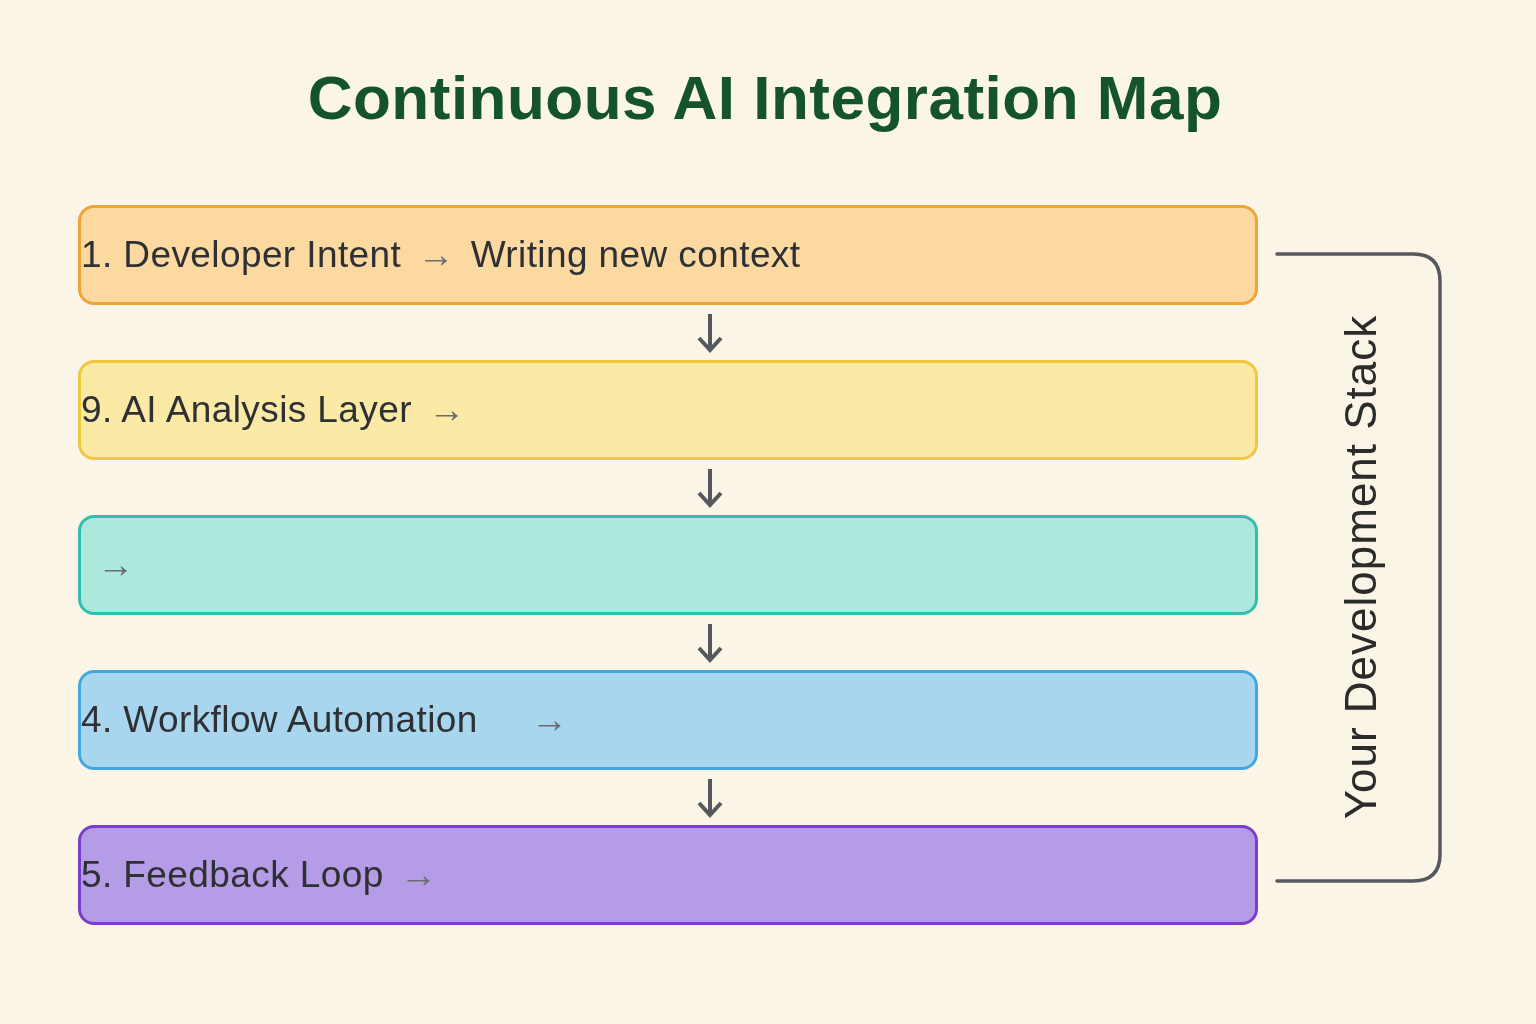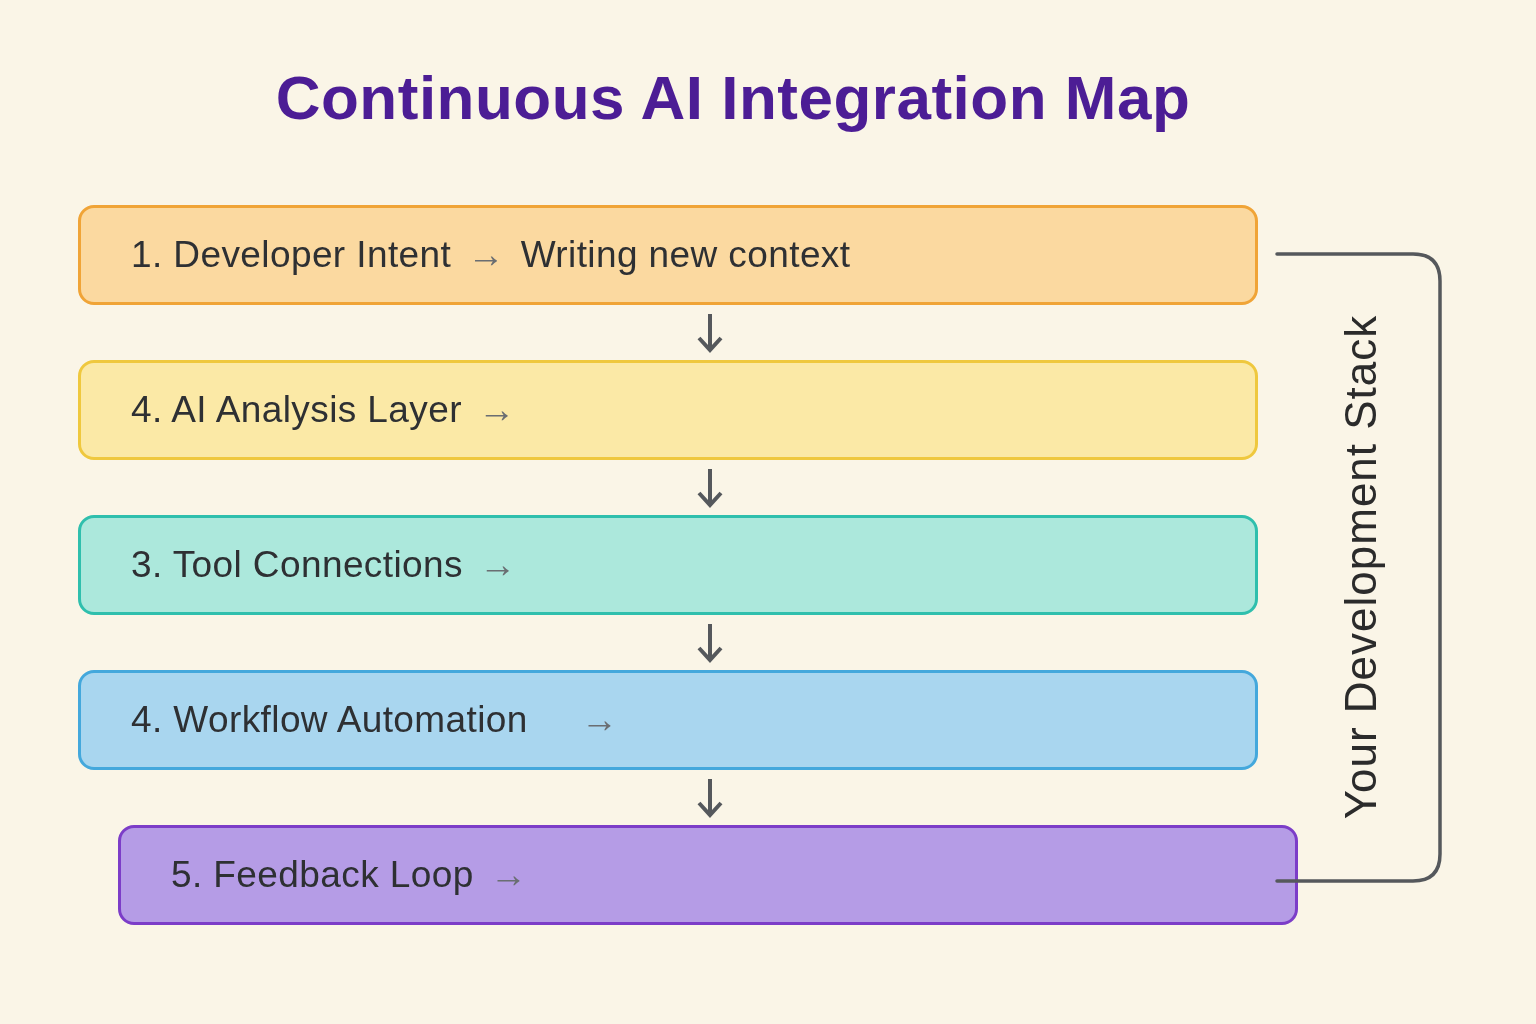--- a/index.html
+++ b/index.html
@@ -20,21 +20,20 @@
     color:#2B2B2B;
   }
   .step-box{
     position:absolute;
     left:78px;width:1180px;height:100px;
     box-sizing:border-box;
     border:3px solid;
     border-radius:16px;
     display:flex;
     align-items:center;
-    padding-left:50px;
     font-size:37px;
     font-weight:500;
     letter-spacing:0.4px;
     color:#2E3033;
     white-space:nowrap;
   }
   .step-box .arrow-glyph{
     margin:0 16px;
     font-weight:400;
   }
@@ -57,44 +56,43 @@
     font-weight:500;
     letter-spacing:1px;
     color:#2B2B2B;
   }
 </style>
 </head>
 <body>
 
 <div class="stage" style="background: rgb(250, 245, 231);">
 
-  <div class="title" style="color: #4c1d95;">Continuous AI Integration Map</div>
+  <div class="title" style="color: #14532d; margin-left: 32px;">Continuous AI Integration Map</div>
 
   <div class="step-box" style="top: 205px; background: rgb(251, 217, 160); border-color: rgb(240, 164, 55); color: rgb(46, 48, 51);">
     <span>1. Developer Intent</span>
     <span class="arrow-glyph" style="color: rgb(106, 110, 114);">→</span>
     <span>Writing new context</span>
   </div>
 
   <div class="step-box" style="top: 360px; background: rgb(251, 233, 166); border-color: rgb(239, 200, 62); color: rgb(46, 48, 51);">
-    <span>4. AI Analysis Layer</span>
+    <span>9. AI Analysis Layer</span>
     <span class="arrow-glyph" style="color: rgb(106, 110, 114);">→</span>
   </div>
 
   <div class="step-box" style="top: 515px; background: rgb(172, 232, 220); border-color: rgb(47, 191, 173); color: rgb(46, 48, 51);">
-    <span>3. Tool Connections</span>
     <span class="arrow-glyph" style="color: rgb(106, 110, 114);">→</span>
   </div>
 
   <div class="step-box" style="top: 670px; background: rgb(169, 214, 239); border-color: rgb(68, 168, 220); color: rgb(46, 48, 51); gap: 37px;">
     <span>4. Workflow Automation</span>
     <span class="arrow-glyph" style="color: rgb(106, 110, 114);">→</span>
   </div>
 
-  <div class="step-box" style="top: 825px; background: rgb(181, 156, 230); border-color: rgb(124, 61, 200); color: rgb(46, 48, 51); margin-left: 40px;">
+  <div class="step-box" style="top: 825px; background: rgb(181, 156, 230); border-color: rgb(124, 61, 200); color: rgb(46, 48, 51);">
     <span>5. Feedback Loop</span>
     <span class="arrow-glyph" style="color: rgb(106, 110, 114);">→</span>
   </div>
 
   <svg class="flow-arrow" style="top:312px" viewBox="0 0 30 42">
     <path class="flow-arrow-path" d="M15 2 L15 37 M4 26 L15 38 L26 26" fill="none" stroke="#55585C" stroke-width="4"></path>
   </svg>
   <svg class="flow-arrow" style="top:467px" viewBox="0 0 30 42">
     <path class="flow-arrow-path" d="M15 2 L15 37 M4 26 L15 38 L26 26" fill="none" stroke="#55585C" stroke-width="4"></path>
   </svg>

